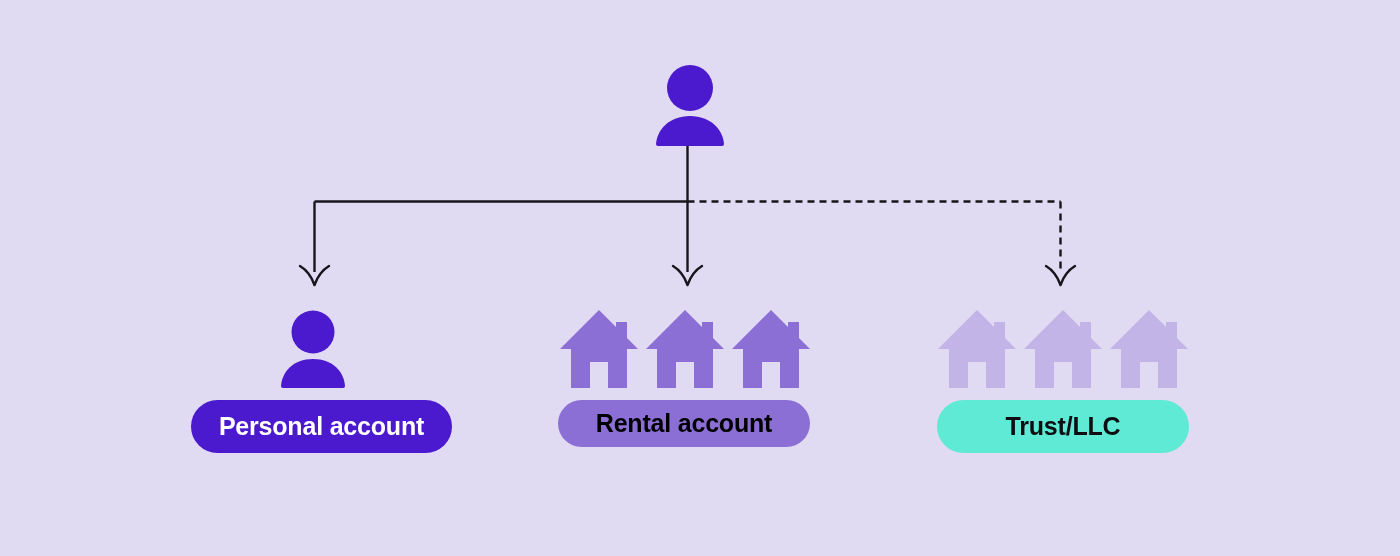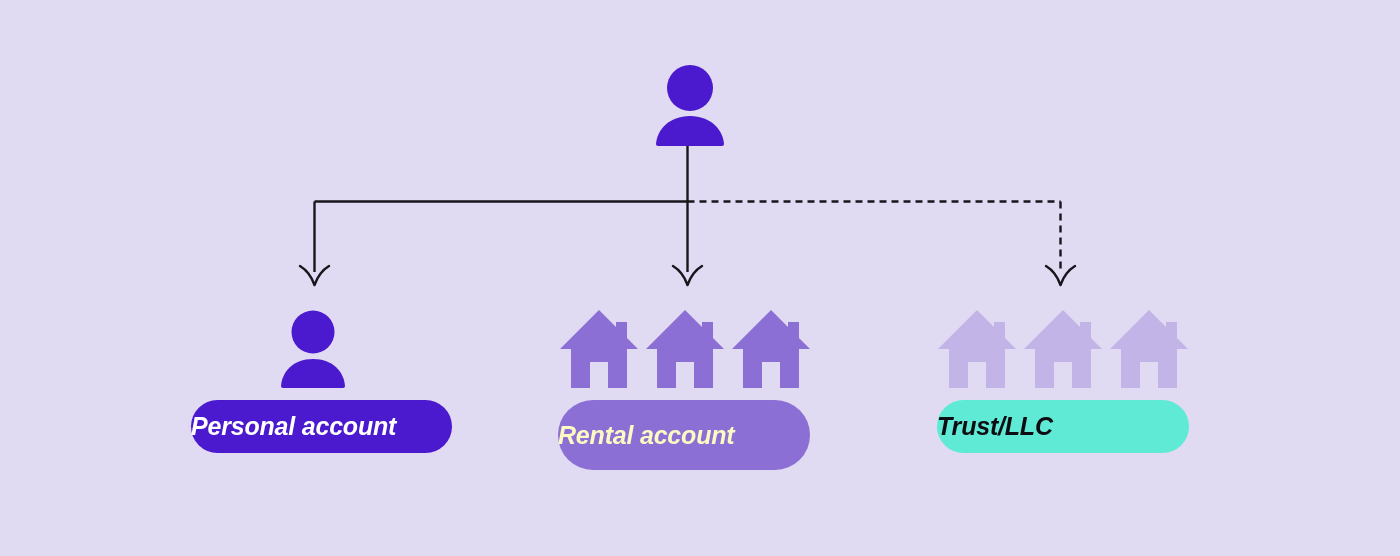--- a/index.html
+++ b/index.html
@@ -39,43 +39,43 @@
     position: absolute;
     display: flex;
     align-items: flex-end;
     justify-content: center;
     gap: 8px;
   }
   .pill {
     position: absolute;
     display: flex;
     align-items: center;
+    justify-content: center;
     border-radius: 999px;
     box-sizing: border-box;
     font-weight: bold;
     letter-spacing: -0.2px;
     white-space: nowrap;
-    font-style: italic;
   }
   .pill-personal {
     left: 191px;
     top: 400px;
     width: 261px;
     height: 53px;
     background: #4b19ce;
     color: #ffffff;
     font-size: 25px;
   }
   .pill-rental {
     left: 558px;
     top: 400px;
     width: 252px;
-    height: 70px;
+    height: 47px;
     background: #8b6fd4;
-    color: #fef9c3;
+    color: #000000;
     font-size: 25px;
   }
   .pill-trust {
     left: 937px;
     top: 400px;
     width: 252px;
     height: 53px;
     background: #5eead4;
     color: #0d0d12;
     font-size: 25px;

